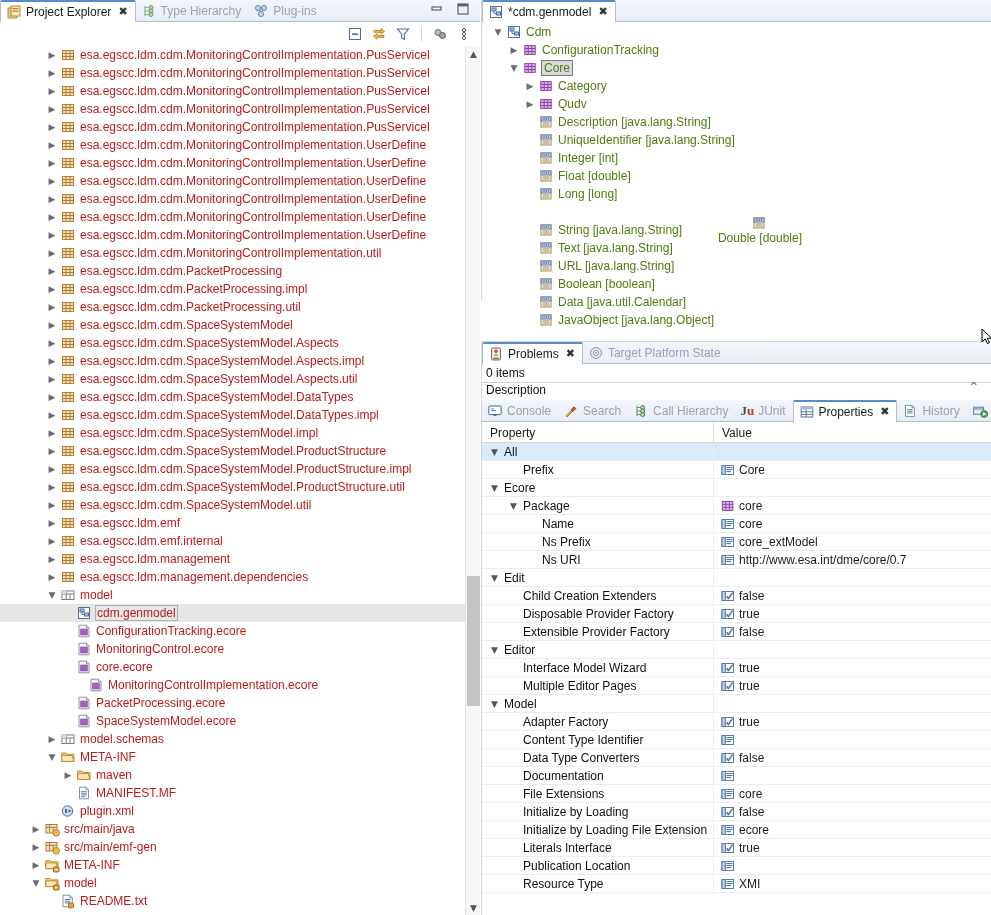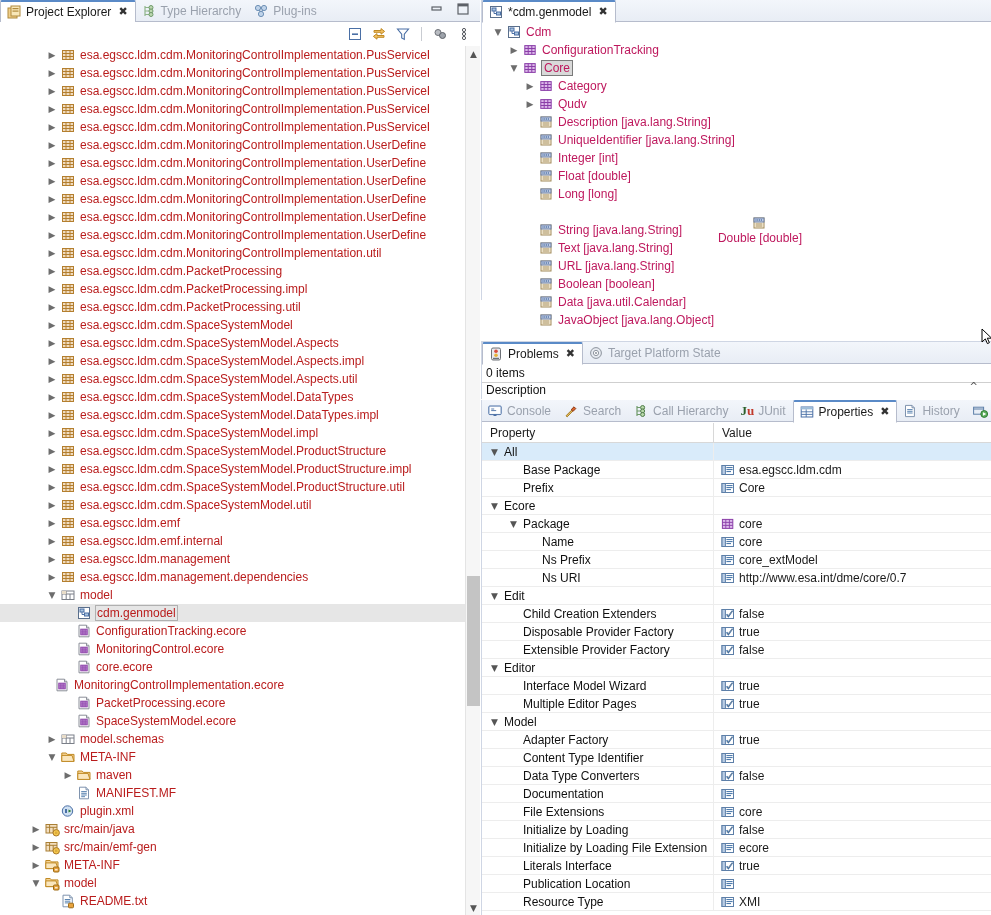--- a/index.html
+++ b/index.html
@@ -85,21 +85,21 @@
   }
   .vscroll .arrUp { top:0; } .vscroll .arrDn { bottom:0; }
 
   
   #editorPane { left:481px; top:0; width:510px; height:300px; background:#fff;
                 border-left:1px solid #cfd6e4; }
   #editorTabs { background: linear-gradient(to bottom,#f3f6fb 0%,#e8edf5 100%); }
   #genTree { position:absolute; left:0; top:23px; width:510px; height:310px; overflow:hidden; }
   .grow { display:flex; align-items:center; height:18px; white-space:nowrap; font-size:12px; cursor:default;}
   .grow.sel .glabel { background:#d9d9d9; outline:1px solid #7a7a7a; padding:0 2px; }
-  .glabel { margin-left:4px; color:#be185d;text-align:center; }
+  .glabel { margin-left:4px; color:#4d7c0f;text-align:center; }
 
   
   #problemsPane { left:481px; top:341px; width:510px; height:58px; background:#fff;
                   border-left:1px solid #cfd6e4; border-top:1px solid #cfd6e4;}
   #problemsBody { position:absolute; top:23px; left:0; width:510px; height:35px; background:#fff; }
   .itemsCount { position:absolute; left:4px; top:1px; font-size:12px; color:#111; }
   .probHeader { position:absolute; left:4px; top:18px; font-size:12px; color:#111; }
   .probDivider { position:absolute; left:0; top:17px; width:510px; height:1px; background:#cfcfcf; }
   .minimizeCaret { position:absolute; right:14px; top:16px; color:#555; font-size:10px;
                    font-family:"DejaVu Sans", sans-serif;}
@@ -571,21 +571,21 @@
             <span class="icon" style="margin-left: 2px;">
               <svg width="16" height="16" viewBox="0 0 16 16">
                 <path d="M3,2.2 H10.5 L13,4.8 V13.8 H3 Z" fill="#ffffff" stroke="#8b8f98"></path>
                 <path d="M10.5,2.2 V4.8 H13" fill="#e4e6ea" stroke="#8b8f98"></path>
                 <rect x="4.8" y="6.2" width="6.4" height="5.6" fill="#d9b4e8" stroke="#8b3fa8"></rect>
                 <path d="M4.8,8.1 H11.2 M4.8,10 H11.2 M6.9,6.2 V11.8 M9.1,6.2 V11.8" stroke="#8b3fa8" stroke-width=".9"></path>
               </svg>
             </span>
             <span class="tlabel">core.ecore</span>
           </div>
-          <div class="trow" style="padding-left: 40px;">
+          <div class="trow" style="padding-left: 74px;">
             <span class="arrow none"></span>
             <span class="icon" style="margin-left: 2px;">
               <svg width="16" height="16" viewBox="0 0 16 16">
                 <path d="M3,2.2 H10.5 L13,4.8 V13.8 H3 Z" fill="#ffffff" stroke="#8b8f98"></path>
                 <path d="M10.5,2.2 V4.8 H13" fill="#e4e6ea" stroke="#8b8f98"></path>
                 <rect x="4.8" y="6.2" width="6.4" height="5.6" fill="#d9b4e8" stroke="#8b3fa8"></rect>
                 <path d="M4.8,8.1 H11.2 M4.8,10 H11.2 M6.9,6.2 V11.8 M9.1,6.2 V11.8" stroke="#8b3fa8" stroke-width=".9"></path>
               </svg>
             </span>
             <span class="tlabel">MonitoringControlImplementation.ecore</span>
@@ -1067,36 +1067,20 @@
               <span class="ptwisty">▼</span>
               <span class="pname" style="margin-left: 3px;">All</span>
             </div>
             <div class="c2">
               <span></span>
             </div>
           </div>
           <div class="prow">
             <div class="c1" style="padding-left: 25px;">
               <span class="ptwisty"></span>
-              <span class="pname" style="margin-left: 3px;">Base Package</span>
-            </div>
-            <div class="c2">
-              <span class="icon">
-                <svg width="14" height="14" viewBox="0 0 14 14">
-                  <rect x="1" y="2.5" width="11.5" height="9" fill="#ffffff" stroke="#5d7fa8"></rect>
-                  <rect x="1" y="2.5" width="3.4" height="9" fill="#b9cde4" stroke="#5d7fa8"></rect>
-                  <path d="M5.4,4.6 H11.6 M5.4,6.6 H11.6 M5.4,8.6 H10" stroke="#3d6fa5" stroke-width="1"></path>
-                </svg>
-              </span>
-              <span>esa.egscc.ldm.cdm</span>
-            </div>
-          </div>
-          <div class="prow">
-            <div class="c1" style="padding-left: 25px;">
-              <span class="ptwisty"></span>
               <span class="pname" style="margin-left: 3px;">Prefix</span>
             </div>
             <div class="c2">
               <span class="icon">
                 <svg width="14" height="14" viewBox="0 0 14 14">
                   <rect x="1" y="2.5" width="11.5" height="9" fill="#ffffff" stroke="#5d7fa8"></rect>
                   <rect x="1" y="2.5" width="3.4" height="9" fill="#b9cde4" stroke="#5d7fa8"></rect>
                   <path d="M5.4,4.6 H11.6 M5.4,6.6 H11.6 M5.4,8.6 H10" stroke="#3d6fa5" stroke-width="1"></path>
                 </svg>
               </span>

